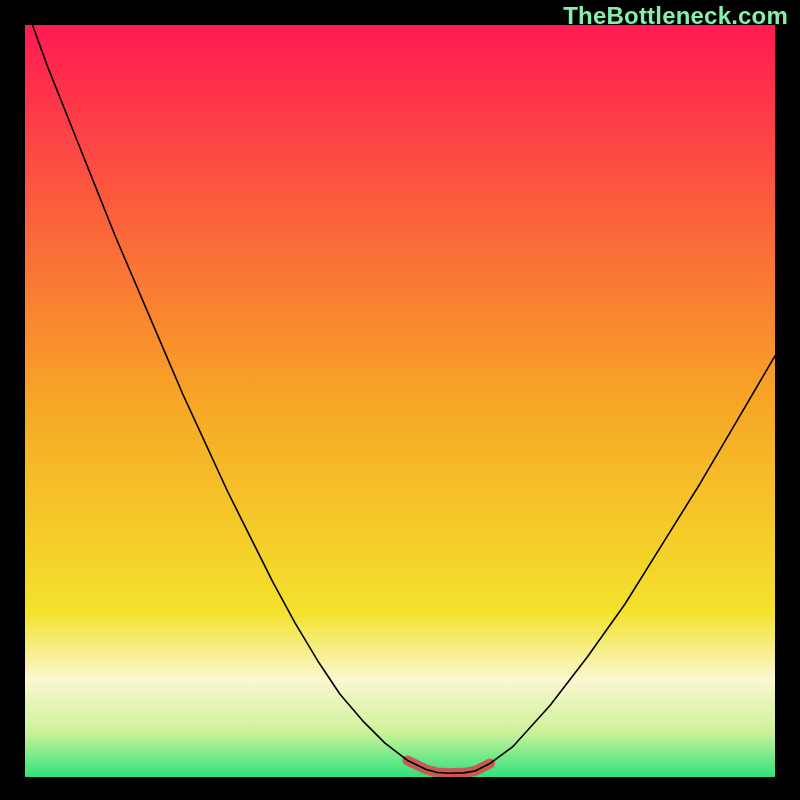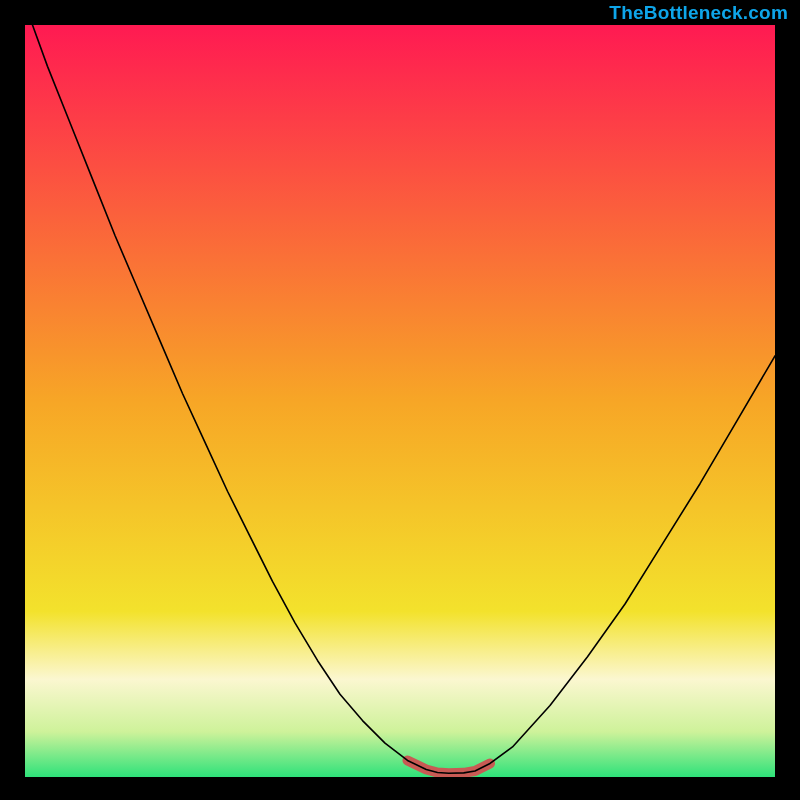--- a/index.html
+++ b/index.html
@@ -14,23 +14,23 @@
     position: relative;
     width: 800px;
     height: 800px;
     background: #000;
   }
   .watermark {
     position: absolute;
     top: 2px;
     right: 12px;
     font-family: Arial, Helvetica, sans-serif;
-    font-size: 19px;
+    font-size: 24px;
     font-weight: 600;
-    color: #0ea5e9;
+    color: #86efac;
     letter-spacing: 0.2px;
     z-index: 10;
   }
   .plot-wrap {
     position: absolute;
     left: 25px;
     top: 25px;
     width: 750px;
     height: 752px;
   }

